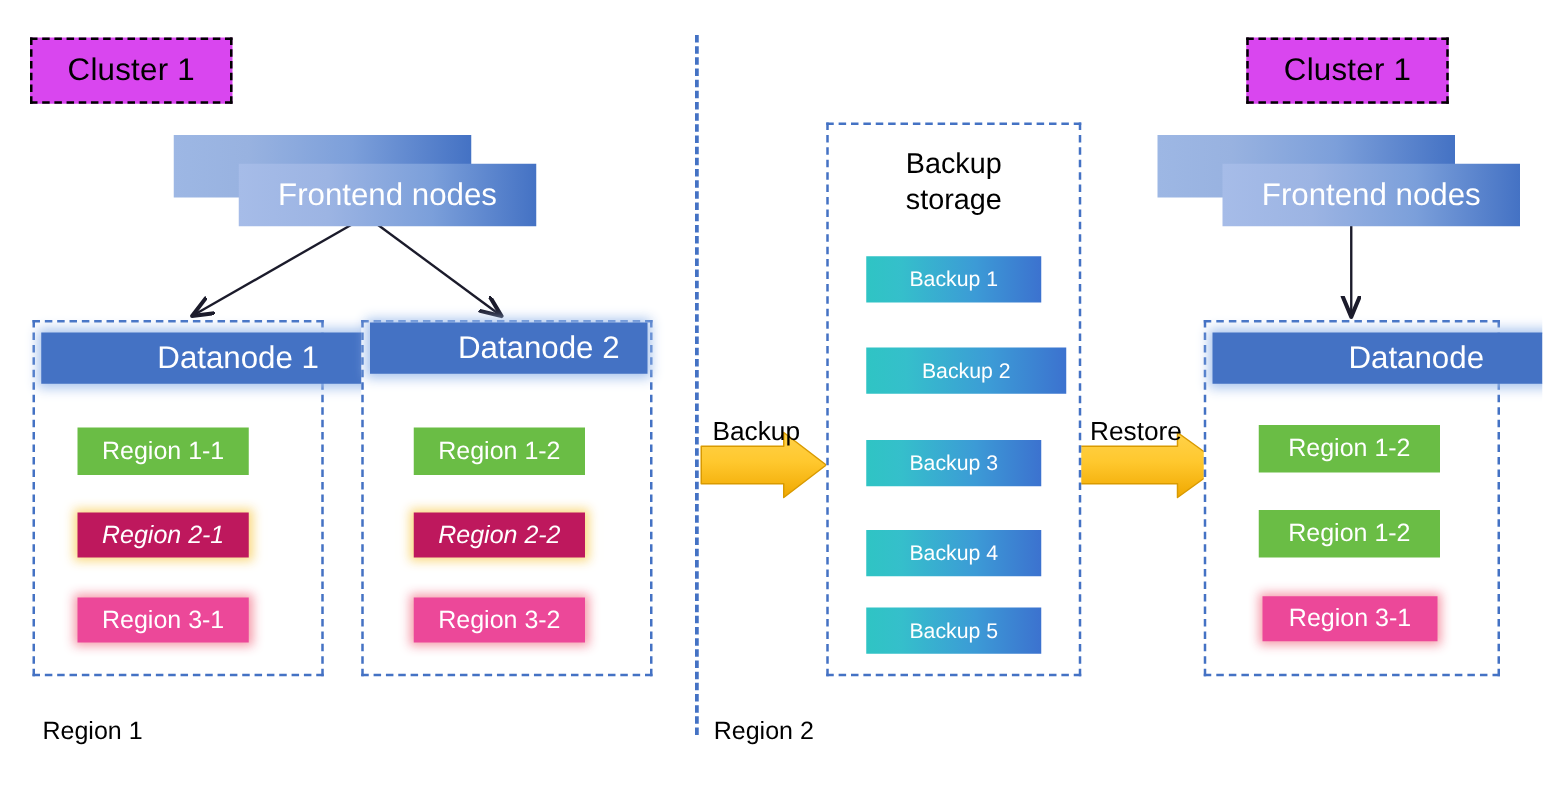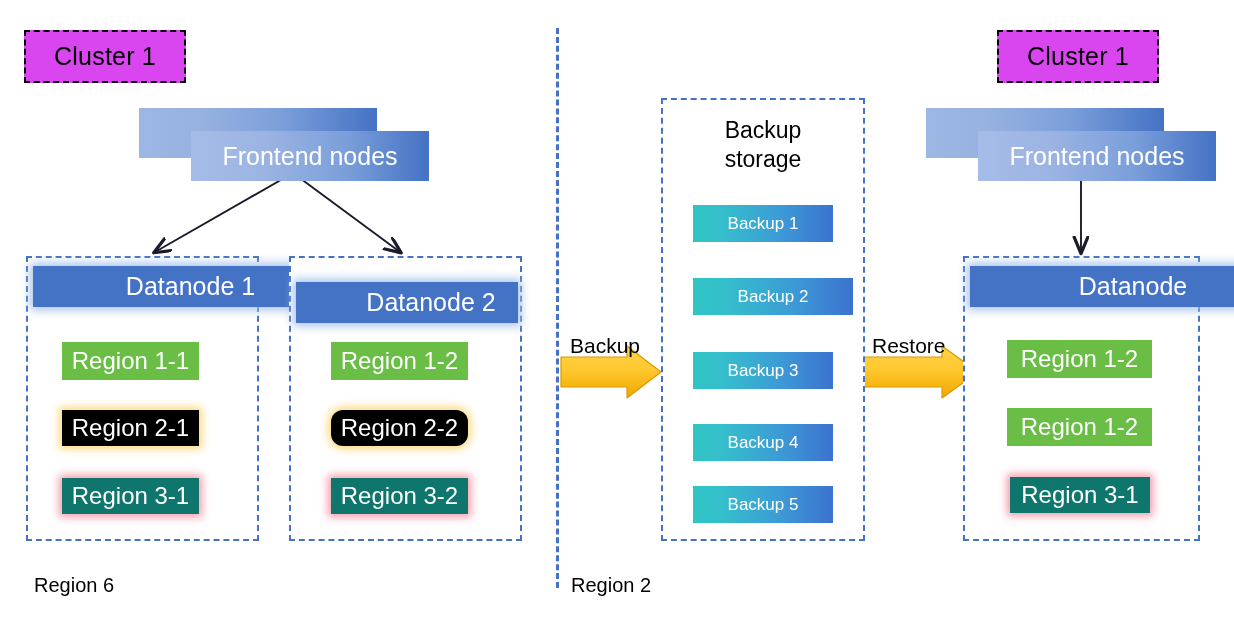--- a/index.html
+++ b/index.html
@@ -65,29 +65,29 @@
     display: flex;
     align-items: center;
     justify-content: center;
     box-shadow: 0 0 9px 3px rgba(160,190,235,.92);
     padding-left: 48px;
   }
 
   
   .region-pill {
     color: #ffffff;
-    font-size: 24px;
+    font-size: 20px;
     display: flex;
     align-items: center;
     justify-content: center;
     white-space: nowrap;
   }
   .region-green  { background: #6ABD45; }
-  .region-gold   { background: #000000; box-shadow: 0 0 8px 3px rgba(250,215,120,.95); }
-  .region-red    { background: #0f766e; box-shadow: 0 0 8px 3px rgba(244,150,165,.95); }
+  .region-gold   { background: #be185d; box-shadow: 0 0 8px 3px rgba(250,215,120,.95); font-style: italic; }
+  .region-red    { background: #ec4899; box-shadow: 0 0 8px 3px rgba(244,150,165,.95); }
 
   
   .backup-pill {
     background: linear-gradient(to right, #2FC4C4 0%, #35BFCB 20%, #3C9BD6 62%, #3C72CF 100%);
     color: #ffffff;
     font-size: 17px;
     display: flex;
     align-items: center;
     justify-content: center;
   }
@@ -188,27 +188,27 @@
     </div>
     <div class="abs region-pill region-gold" style="left:34px; top:152px; width:137px; height:36px;">
       <span>Region 2-1</span>
     </div>
     <div class="abs region-pill region-red" style="left:34px; top:220px; width:137px; height:36px;">
       <span>Region 3-1</span>
     </div>
   </div>
 
   <div class="abs node-container" style="left:289px; top:256px; width:229px; height:281px;">
-    <div class="abs datanode-bar" style="left:5px; top:24px; width:174px; height:41px;align-items:center;">
+    <div class="abs datanode-bar" style="left:5px; top:0; width:174px; height:41px;align-items:center;">
       <span>Datanode 2</span>
     </div>
     <div class="abs region-pill region-green" style="left:40px; top:84px; width:137px; height:38px;">
       <span>Region 1-2</span>
     </div>
-    <div class="abs region-pill region-gold" style="left:40px; top:152px; width:137px; height:36px;border-radius:12px;">
+    <div class="abs region-pill region-gold" style="left:40px; top:152px; width:137px; height:36px;">
       <span>Region 2-2</span>
     </div>
     <div class="abs region-pill region-red" style="left:40px; top:220px; width:137px; height:36px;">
       <span>Region 3-2</span>
     </div>
   </div>
 
   <div class="abs storage-box" style="left:661px; top:98px; width:200px; height:439px;">
     <div class="abs storage-title" style="left:0; top:16px; width:200px;">
       <div>Backup</div>
@@ -259,19 +259,19 @@
     </div>
     <div class="abs region-pill region-green" style="left:42px; top:150px; width:145px; height:38px;">
       <span>Region 1-2</span>
     </div>
     <div class="abs region-pill region-red" style="left:45px; top:219px; width:140px; height:36px;">
       <span>Region 3-1</span>
     </div>
   </div>
 
   <div class="abs plain-label" style="left:34px; top:574px;">
-    <span>Region 6</span>
+    <span>Region 1</span>
   </div>
   <div class="abs plain-label" style="left:571px; top:574px;">
     <span>Region 2</span>
   </div>
 
 </div>
 
 </body></html>

